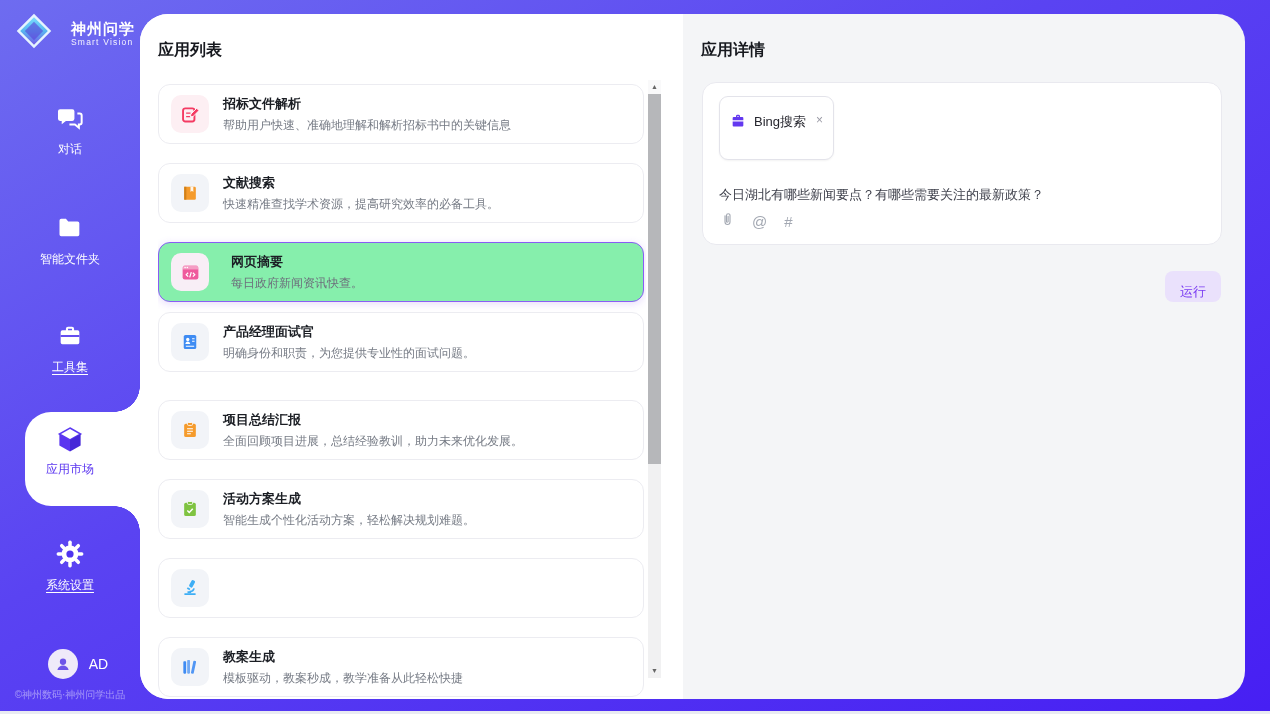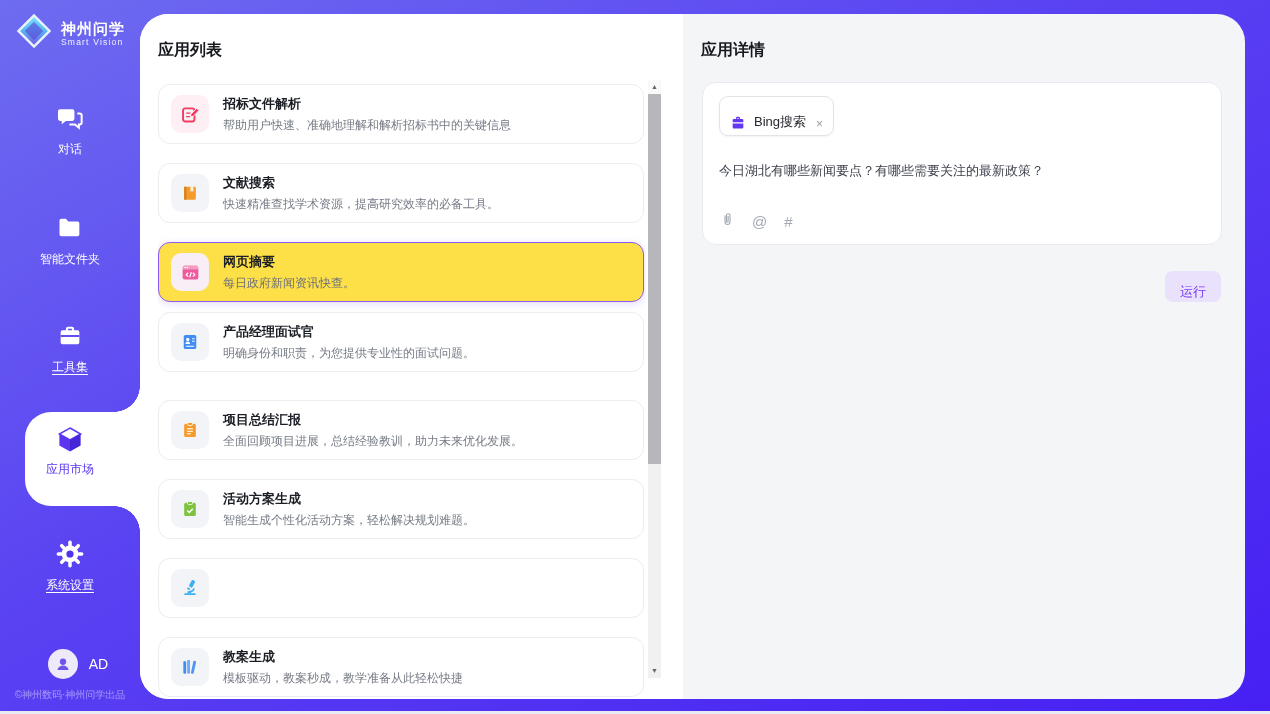--- a/index.html
+++ b/index.html
@@ -1,21 +1,21 @@
 <!DOCTYPE html>
 <html><head>
 <meta charset="utf-8">
 <style>
   html,body{margin:0;padding:0;width:1270px;height:714px;background:#e9ebf2;overflow:hidden;
     font-family:"Liberation Sans","DejaVu Sans",sans-serif;}
   .frame{position:absolute;left:0;top:0;width:1270px;height:711px;
     background:linear-gradient(150deg,#6e6cf0 0%,#5a43f2 42%,#471ff3 100%);}
   
   .sidebar{position:absolute;left:0;top:0;width:140px;height:711px;}
-  .logo-row{position:absolute;left:14px;top:11px;display:flex;align-items:center;gap:7px;color:#fff;}
+  .logo-row{position:absolute;left:14px;top:11px;display:flex;align-items:center;gap:17px;color:#fff;}
   .brand-name{font-size:15px;font-weight:bold;letter-spacing:1px;line-height:17px;}
   .brand-sub{font-size:8.5px;letter-spacing:1.2px;opacity:.92;}
   .side-item{position:absolute;left:0;width:140px;text-align:center;color:#fff;cursor:pointer;}
   .side-icon{display:block;margin:0 auto;height:30px;}
   .side-label{display:block;font-size:12px;margin-top:7px;}
   .side-item.underline .side-label{text-decoration:underline;text-underline-offset:3px;}
   .side-item.active{color:#5a35f0;}
   .active-bump{position:absolute;left:25px;right:0;top:412px;height:94px;background:#fff;
     border-radius:26px 0 0 26px;}
   .active-bump::before{content:"";position:absolute;right:0;top:-26px;width:26px;height:26px;
@@ -29,38 +29,38 @@
   .side-footer{position:absolute;left:0;bottom:9px;width:140px;text-align:center;
     font-size:10px;color:rgba(255,255,255,.45);white-space:nowrap;}
   
   .content{position:absolute;left:140px;top:14px;right:25px;bottom:12px;border-radius:28px;
     overflow:hidden;display:flex;background:#f4f5f7;}
   .panel-list{width:543px;flex:none;background:#fff;position:relative;}
   .panel-title{position:absolute;left:18px;top:26px;font-size:16px;font-weight:bold;color:#17191f;}
   .cards{position:absolute;left:18px;top:70px;width:488px;bottom:0;overflow:hidden;}
   .card{position:absolute;left:0;width:486px;height:60px;border:1px solid #ececf1;border-radius:12px;
     background:#fff;display:flex;align-items:center;padding:0 12px;box-sizing:border-box;cursor:pointer;}
-  .card.selected{background:#fde047;border:1px solid #8a5cf5;box-shadow:0 2px 8px rgba(122,60,240,.18);}
+  .card.selected{background:#86efac;border:1px solid #8a5cf5;box-shadow:0 2px 8px rgba(122,60,240,.18);gap:8px;}
   .tile{width:38px;height:38px;border-radius:10px;display:flex;align-items:center;
     justify-content:center;margin-right:14px;flex:none;}
   .card-title{font-size:13px;font-weight:bold;color:#1b1e24;margin-bottom:4px;}
   .card-desc{font-size:12px;color:#767b85;}
   .card.selected .card-desc{color:#6d6f7c;}
   
   .scroll{position:absolute;right:22px;top:66px;width:13px;bottom:21px;background:#f1f1f2;}
   .scroll-up,.scroll-down{position:absolute;left:0;right:0;height:14px;background:#f9f9fa;
     color:#666;font-size:7px;text-align:center;line-height:14px;cursor:pointer;}
   .scroll-up{top:0;} .scroll-down{bottom:0;background:#f1f1f2;}
   .scroll-thumb{position:absolute;left:0;right:0;top:14px;height:370px;background:#b6b7ba;cursor:pointer;}
   
   .panel-detail{flex:1;position:relative;}
   .composer{position:absolute;left:19px;top:68px;right:23px;height:163px;background:#fff;
     border:1px solid #e9e9ef;border-radius:14px;box-sizing:border-box;padding:13px 16px;cursor:text;}
-  .chip{display:inline-flex;align-items:flex-end;gap:8px;border:1px solid #e3e3ea;border-radius:9px;
-    padding:4px 10px;height:30px;background:#fff;font-size:13px;color:#26262e;
+  .chip{display:inline-flex;align-items:flex-start;gap:8px;border:1px solid #e3e3ea;border-radius:9px;
+    padding:16px 10px;height:30px;background:#fff;font-size:13px;color:#26262e;
     box-shadow:0 1px 2px rgba(0,0,0,.05);cursor:pointer;}
   .chip-close{color:#9a9aa5;font-size:12px;margin-left:2px;cursor:pointer;}
   .query{margin-top:26px;font-size:13px;color:#3f414c;line-height:18px;}
   .composer-icons{position:absolute;left:17px;bottom:13px;display:flex;gap:17px;align-items:center;
     color:#a3a8b2;font-size:15px;}
   .composer-icons span{cursor:pointer;}
   .run-btn{position:absolute;top:257px;right:24px;height:31px;background:#eae1fc;color:#7a3bf2;
     font-size:13px;padding:12px 15px;border-radius:8px;border:none;cursor:pointer;
     font-family:inherit;}
 </style>

